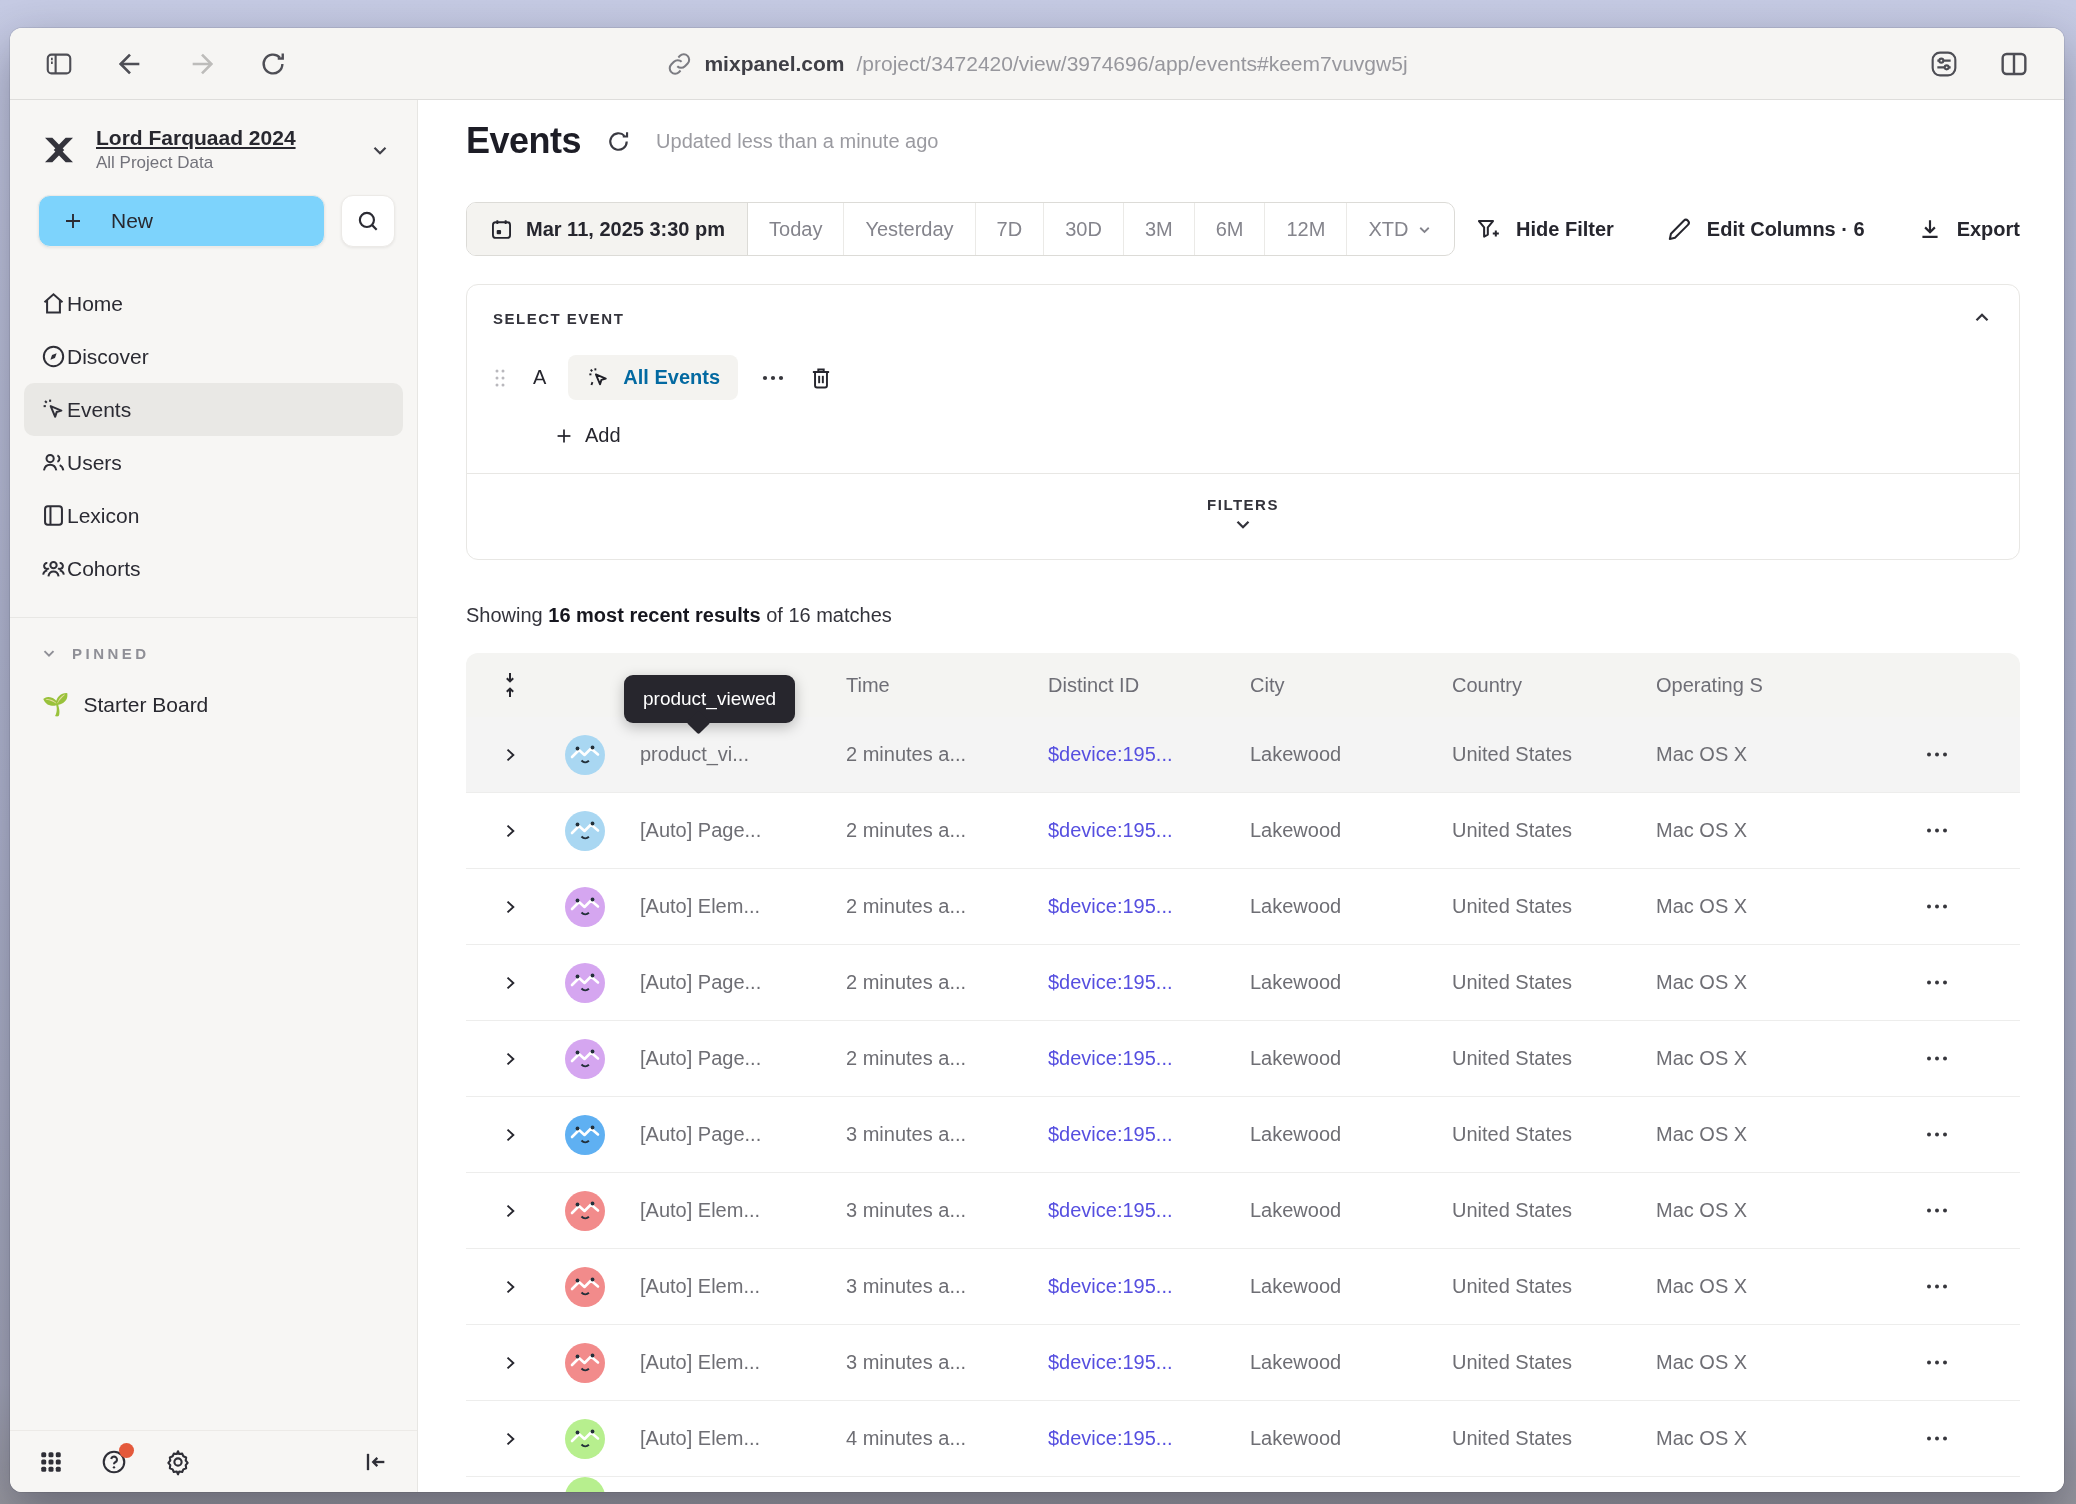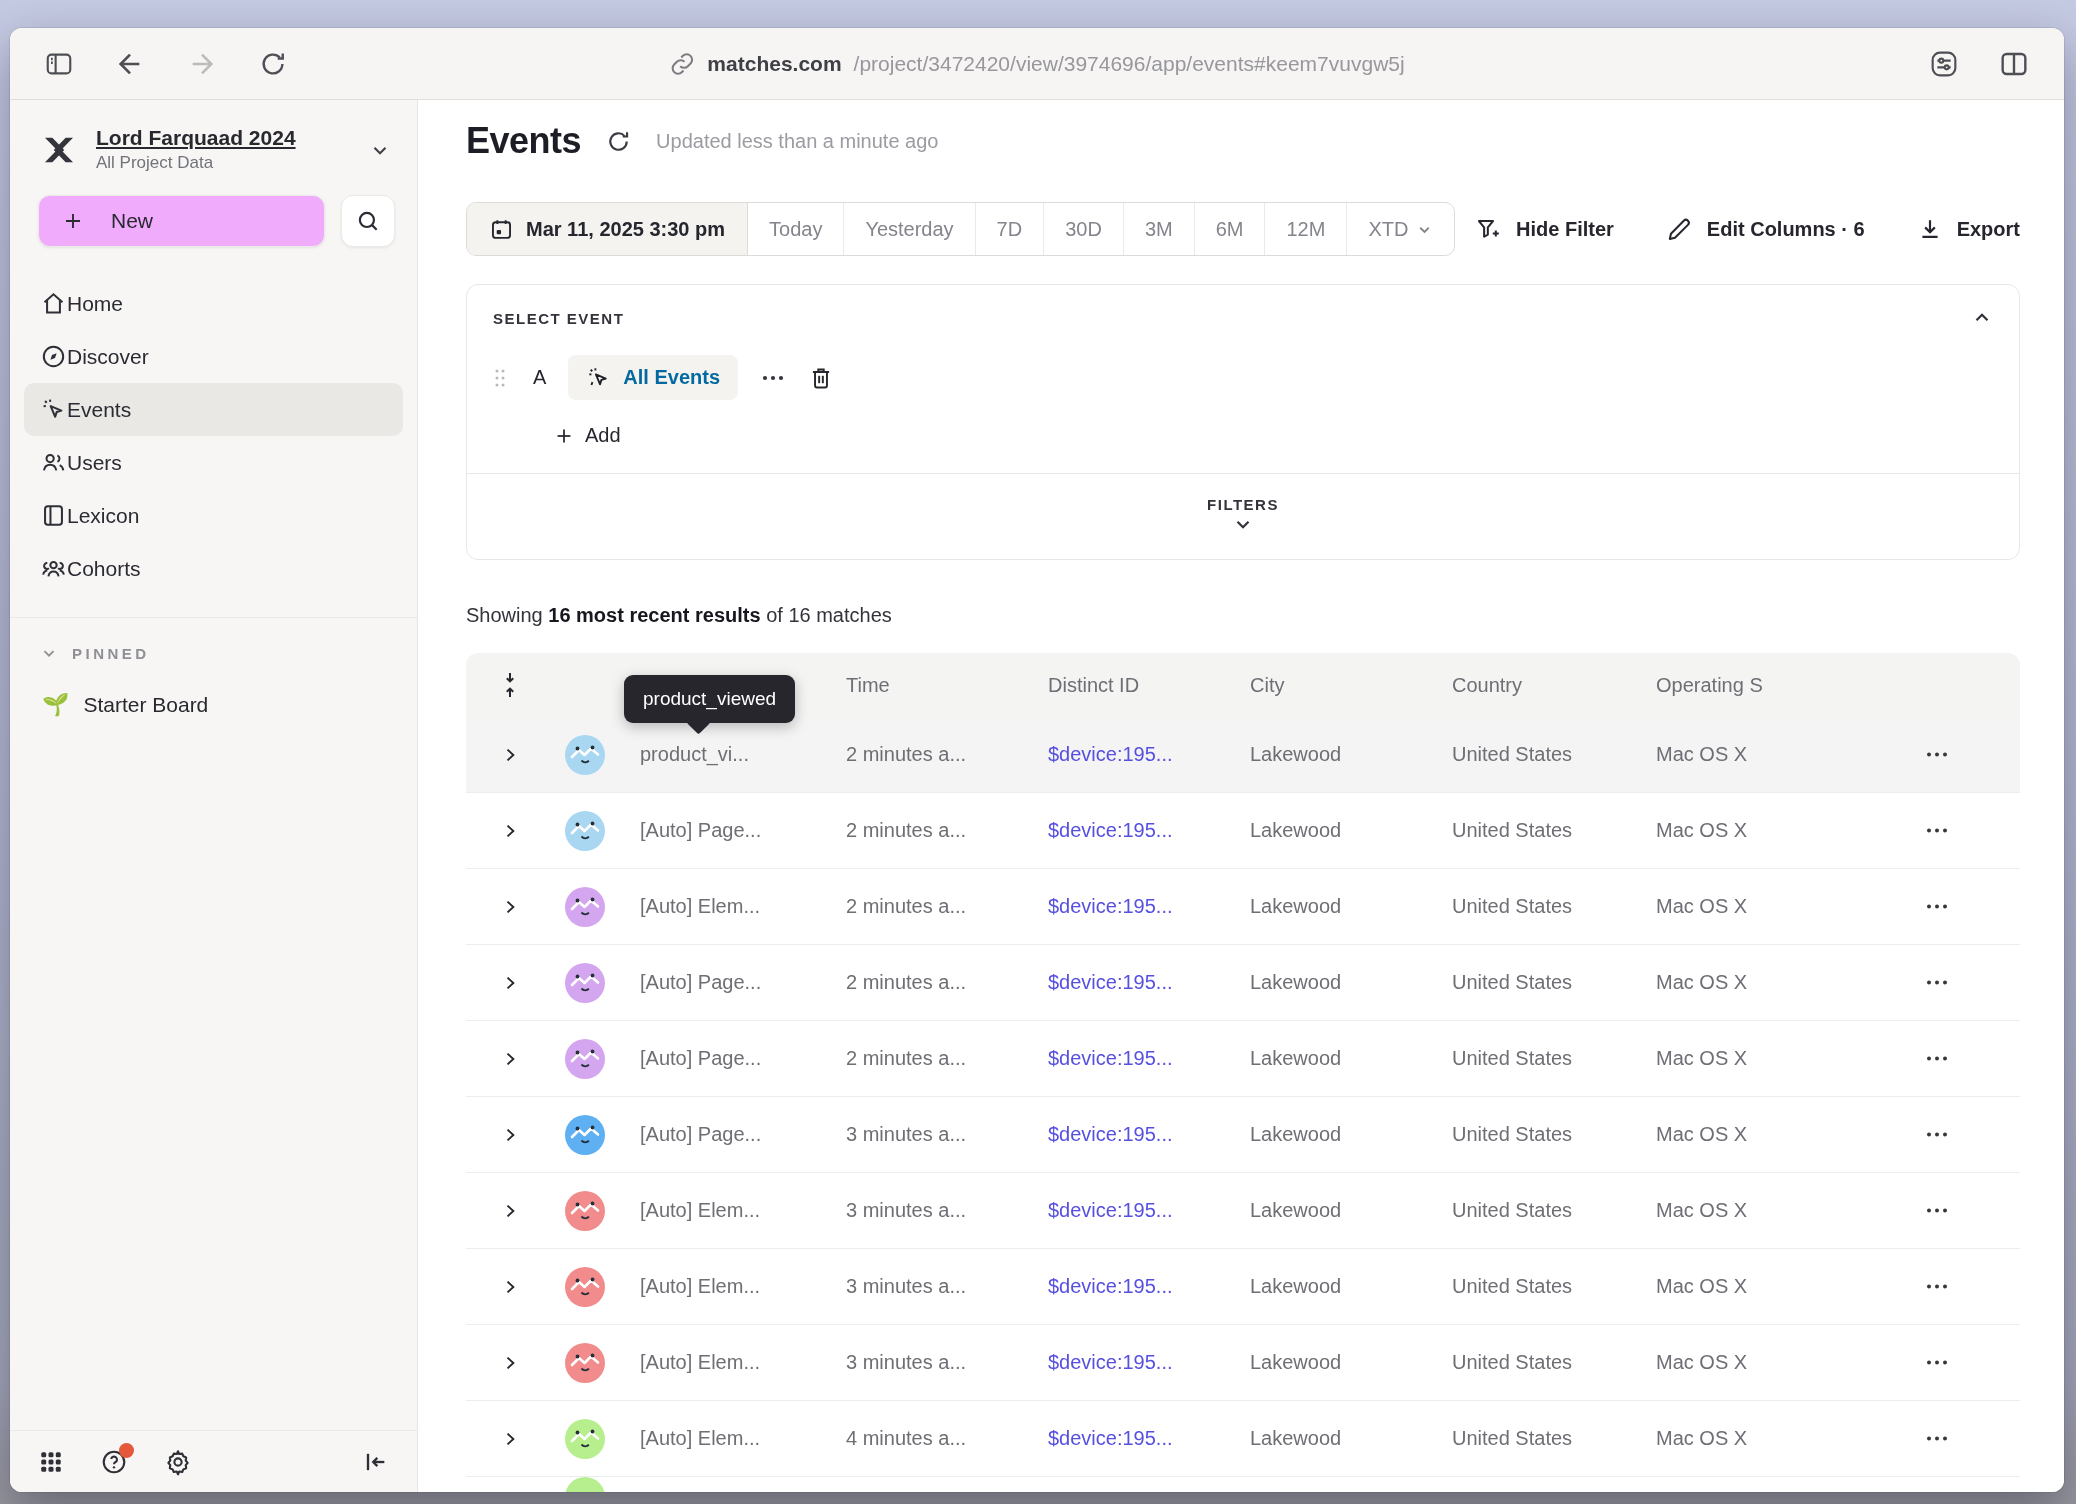--- a/index.html
+++ b/index.html
@@ -33,21 +33,21 @@
   .sidebar {
     width:408px; flex:0 0 408px; background:#f7f6f4; border-right:1px solid #e7e6e3;
     position:relative; display:flex; flex-direction:column;
   }
   .project-row { display:flex; align-items:center; gap:16px; padding:26px 26px 0 28px; cursor:pointer; }
   .project-text { flex:1; min-width:0; }
   .project-name { font-size:21px; font-weight:700; color:#28282f;text-decoration:underline; }
   .project-sub { font-size:17px; color:#72727a; margin-top:3px; }
   .new-row { display:flex; align-items:center; gap:16px; padding:22px 22px 0 28px; }
   .new-btn {
-    flex:1; height:52px; background:#f0abfc; border:1px solid #eceae7; border-radius:12px;
+    flex:1; height:52px; background:#7dd3fc; border:1px solid #eceae7; border-radius:12px;
     box-shadow:0 1px 3px rgba(0,0,0,.07); display:flex; align-items:center; gap:26px;
     padding:0 22px; font-size:21px; color:#28282f; cursor:pointer;text-align:right;
   }
   .search-btn {
     width:54px; height:52px; background:#fff; border:1px solid #eceae7; border-radius:12px;
     box-shadow:0 1px 3px rgba(0,0,0,.07); display:flex; align-items:center; justify-content:center; cursor:pointer;
   }
   .nav { margin-top:30px; }
   .nav-item {
     display:flex; align-items:center; height:53px; margin:0 14px; padding:0 16px;
@@ -152,21 +152,21 @@
           <path d="M19.5 12a7.5 7.5 0 1 1-2.1-5.2"></path>
             <polyline points="19.8 3.6 19.8 7.6 15.8 7.6"></polyline>
         </svg>
       </button>
     </div>
     <div class="url-box">
       <svg class="ic" width="26" height="26" viewBox="0 0 24 24" fill="none" stroke="#7c7c82" stroke-width="1.9">
         <path d="M10 14a5 5 0 0 0 7.07 0l2.5-2.5a5 5 0 0 0-7.07-7.07L11 5.9"></path>
         <path d="M14 10a5 5 0 0 0-7.07 0l-2.5 2.5a5 5 0 0 0 7.07 7.07L13 18.1"></path>
       </svg>
-      <span class="url-host">matches.com</span>
+      <span class="url-host">mixpanel.com</span>
         <span class="url-path">/project/3472420/view/3974696/app/events#keem7vuvgw5j</span>
     </div>
     <div class="browser-right">
       <button class="icon-btn">
         <svg class="ic" width="32" height="32" viewBox="0 0 24 24" fill="none" stroke="#4e4e55" stroke-width="1.6">
           <rect x="3.5" y="3.5" width="17" height="17" rx="5.5"></rect>
           <line x1="7" y1="9.5" x2="17" y2="9.5"></line>
             <circle cx="10" cy="9.5" r="1.5" fill="#f6f5f3"></circle>
           <line x1="7" y1="14.5" x2="17" y2="14.5"></line>
             <circle cx="14" cy="14.5" r="1.5" fill="#f6f5f3"></circle>

